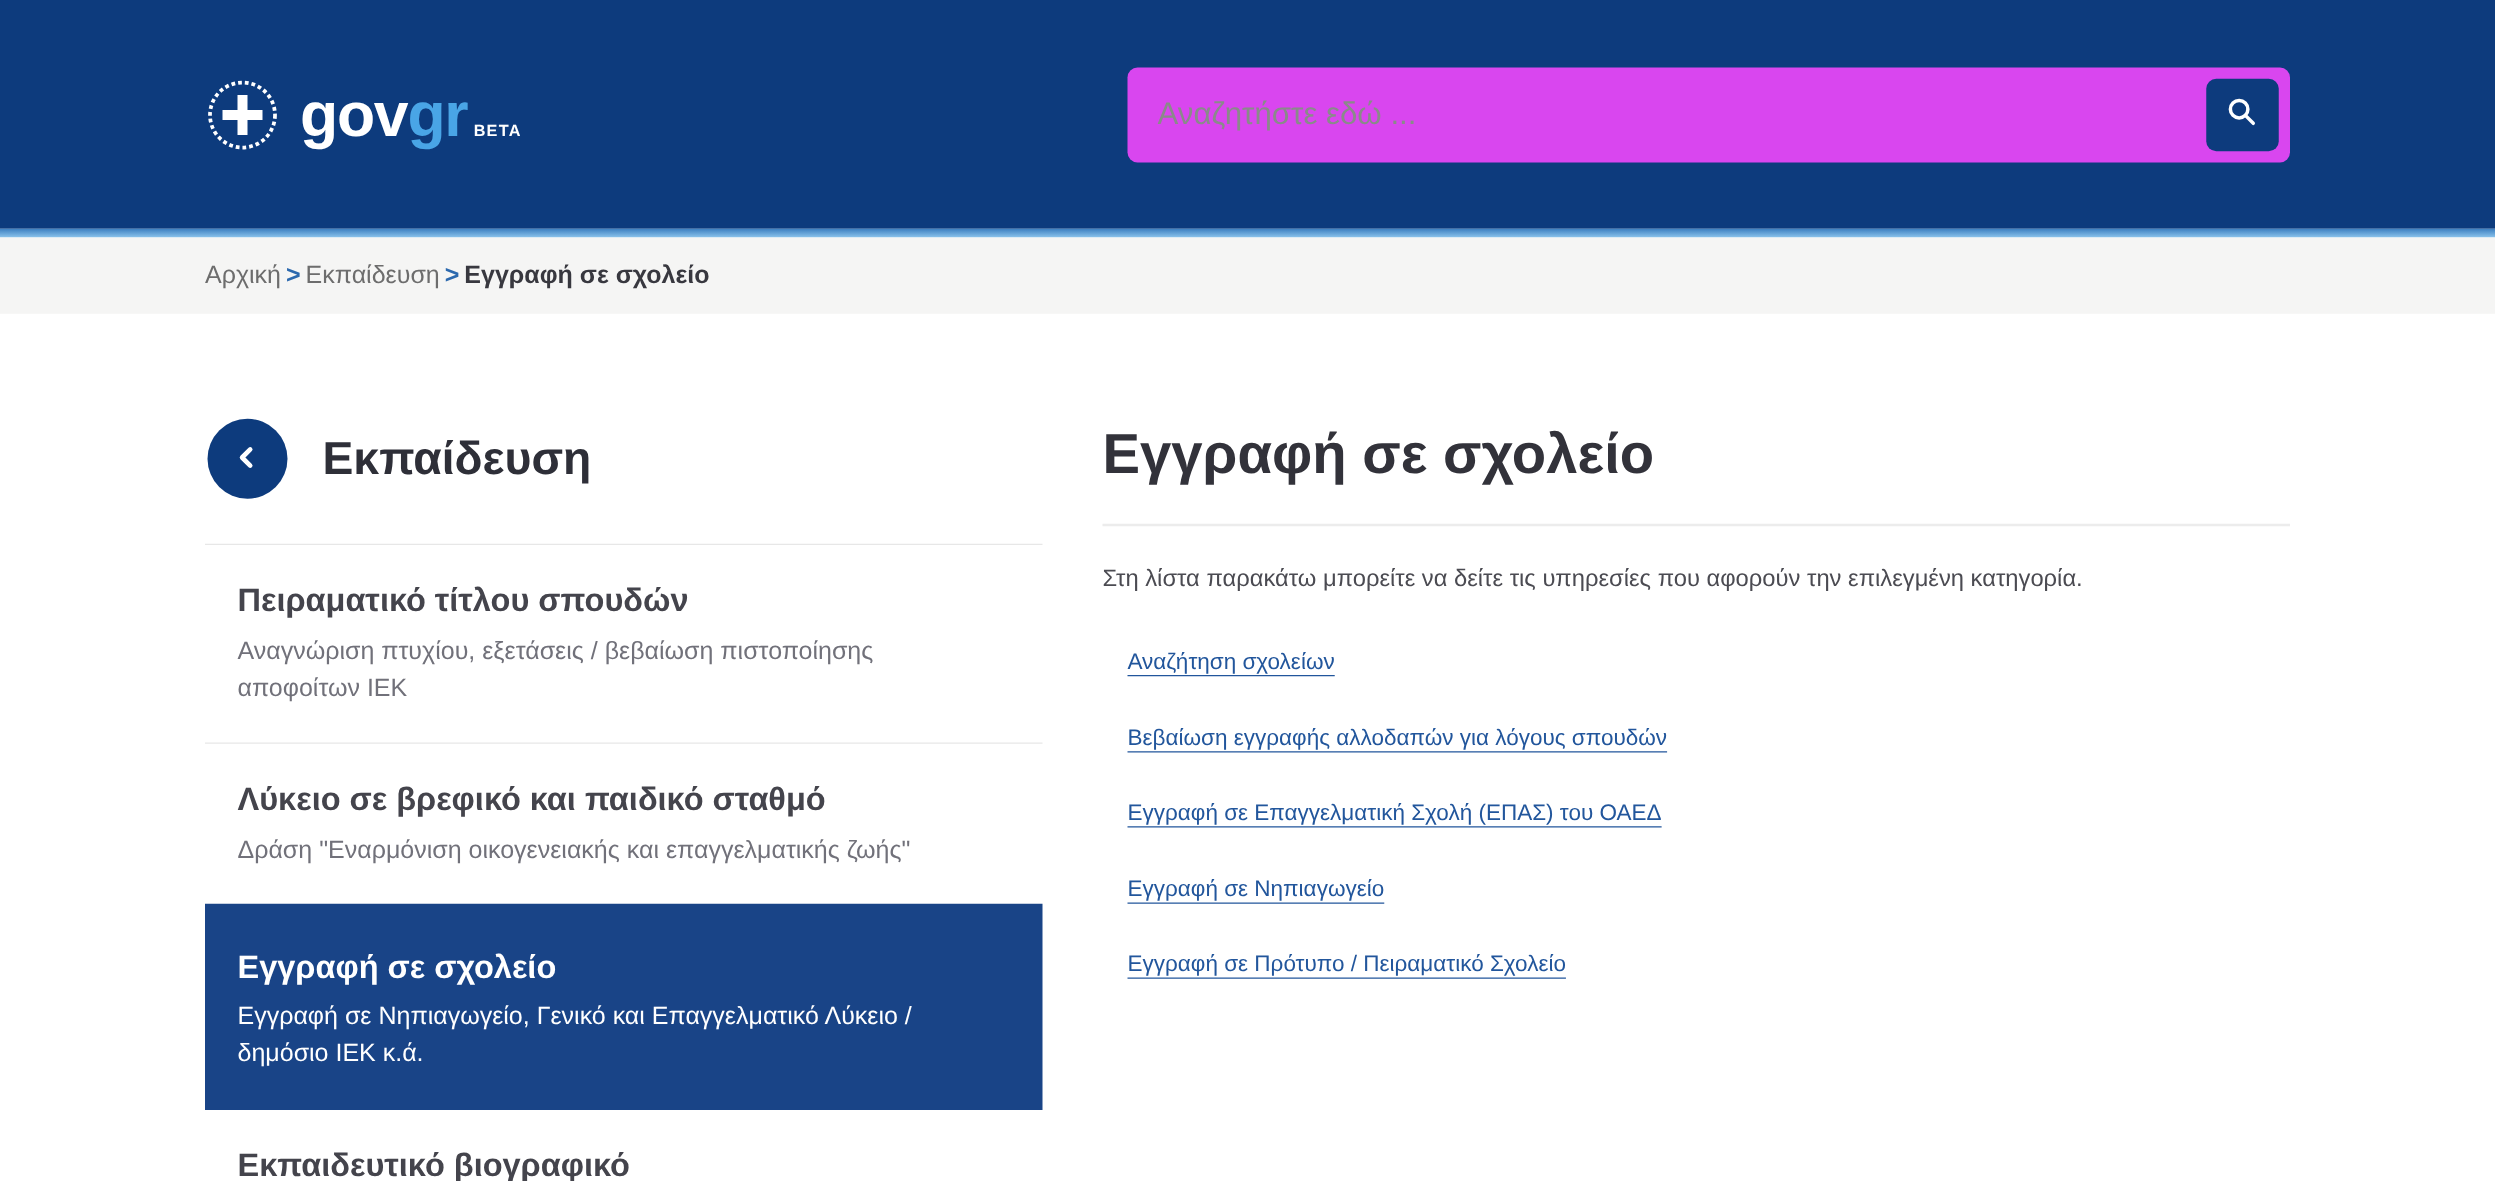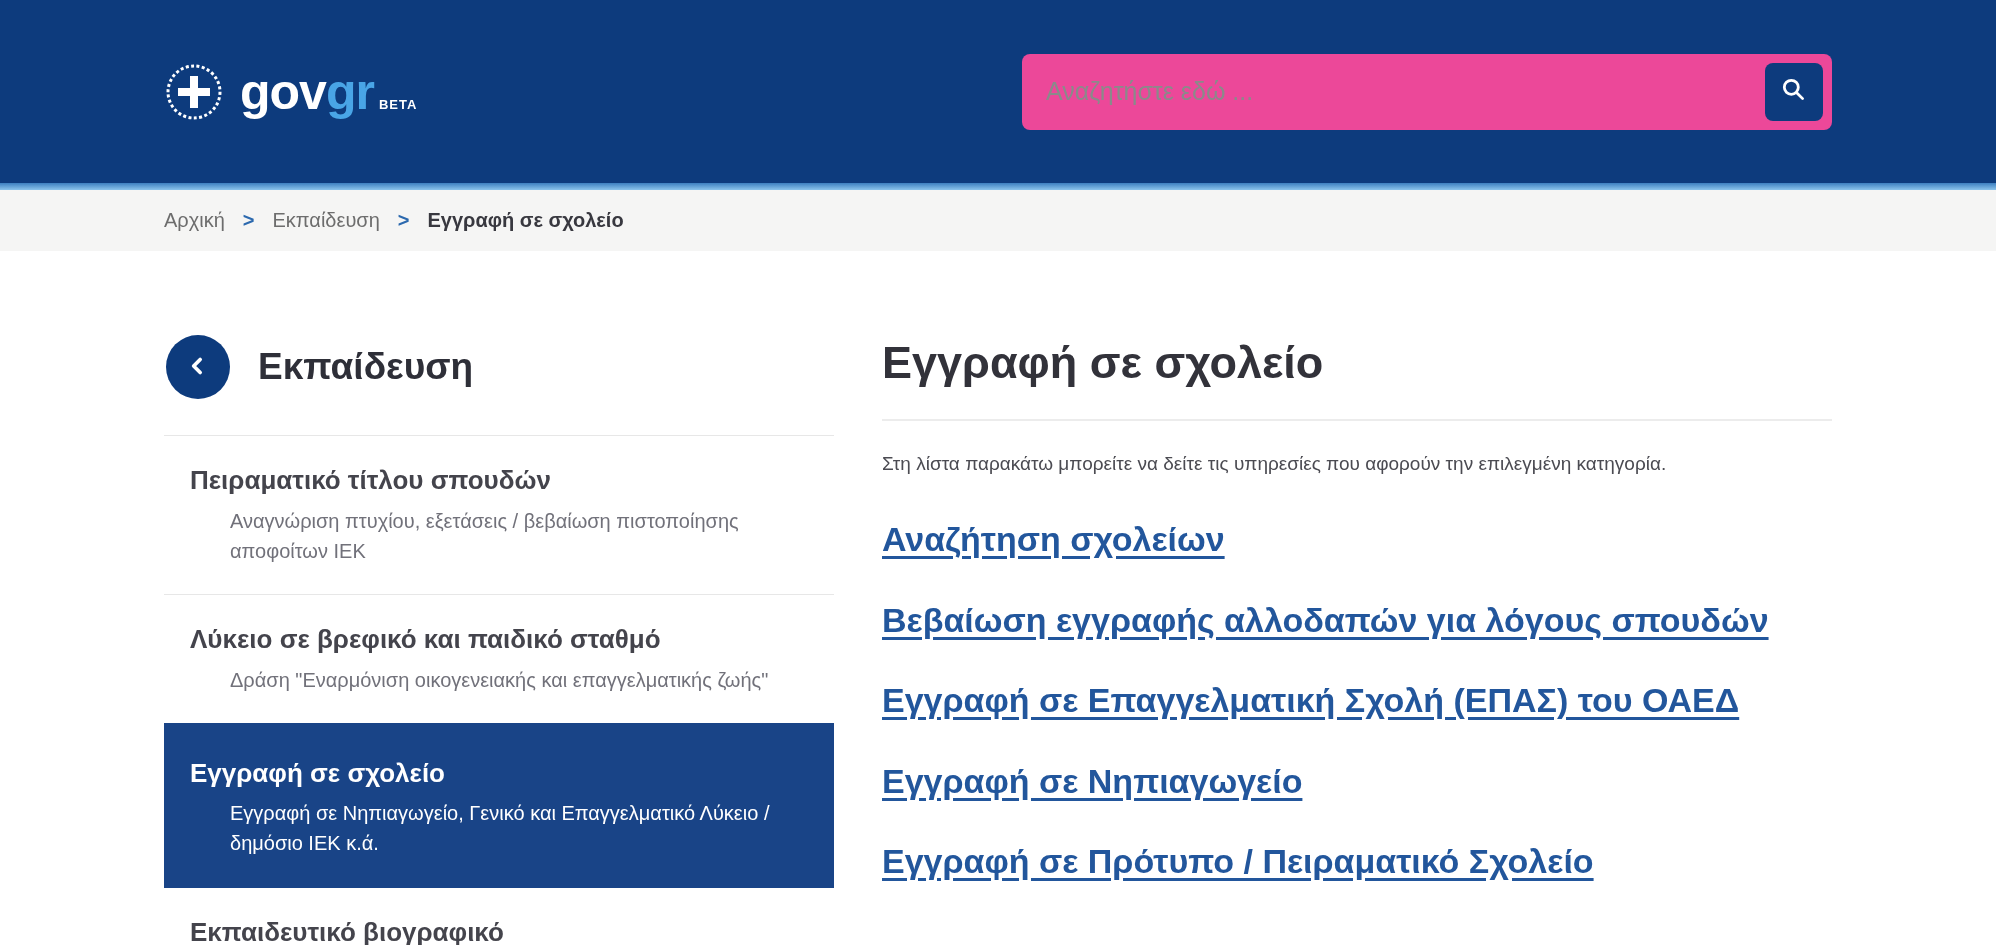--- a/index.html
+++ b/index.html
@@ -13,61 +13,61 @@
   .container{width:1668px;margin:0 auto;}
 
   
   .header{background:var(--navy);height:183px;}
   .header-inner{display:flex;align-items:center;justify-content:space-between;height:100%;}
   .logo{display:flex;align-items:center;gap:16px;cursor:pointer;}
   .emblem{width:60px;height:60px;flex:0 0 auto;}
   .logo-text{font-weight:bold;font-size:50px;color:#ffffff;letter-spacing:-1px;line-height:1;}
   .logo-text .gr{color:var(--logo-gr);}
   .logo-text .beta{font-size:13px;letter-spacing:1px;color:#ffffff;font-weight:bold;margin-left:5px;}
-  .search{position:relative;width:810px;height:76px;background:#ec4899;border-radius:8px;
+  .search{position:relative;width:930px;height:76px;background:#d946ef;border-radius:8px;
     display:flex;align-items:flex-end;}
   .search input{flex:1;height:100%;border:none;outline:none;background:transparent;
     font-family:"Liberation Sans",sans-serif;font-size:25px;color:#3c3c3c;padding:0 90px 0 24px;border-radius:8px;}
   .search input::placeholder{color:#8a8a8a;}
   .search-btn{position:absolute;right:9px;top:9px;width:58px;height:58px;background:var(--navy);
     border:none;border-radius:8px;cursor:pointer;display:flex;align-items:center;justify-content:center;}
 
   
   .accent-stripe{height:7px;background:linear-gradient(to bottom,#3c7fc0,#8cc4ec);}
   .breadcrumb-bar{background:var(--bar-bg);height:61px;display:flex;align-items:center;}
-  .breadcrumb{font-size:20px;color:#6d6d6d;display:flex;gap:18px;}
+  .breadcrumb{font-size:20px;color:#6d6d6d;display:flex;gap:4px;}
   .breadcrumb a{color:#6d6d6d;text-decoration:none;cursor:pointer;}
   .breadcrumb .sep{color:#2c69ae;font-weight:bold;}
   .breadcrumb .current{color:#38383f;font-weight:bold;}
 
   
   .columns{display:flex;padding-top:84px;gap:48px;align-items:flex-start;}
   .sidebar{width:670px;flex:0 0 auto;}
   .content{flex:1;min-width:0;}
 
   
   .sidebar-head{display:flex;align-items:center;gap:28px;padding-left:2px;margin-bottom:36px;}
   .back-btn{width:64px;height:64px;border-radius:50%;background:var(--navy);border:none;cursor:pointer;
     display:flex;align-items:center;justify-content:center;flex:0 0 auto;}
   .sidebar-title{font-size:37px;font-weight:bold;color:#2e2f38;}
   .side-divider{border:none;border-top:1px solid var(--divider);}
   .side-item{padding:28px 20px 28px 26px;cursor:pointer;}
   .side-item .t{font-size:26px;font-weight:bold;color:#44444c;line-height:1.3;}
-  .side-item .s{font-size:20px;color:#71717a;line-height:1.5;margin-top:8px;max-width:560px;margin-left:40px;}
+  .side-item .s{font-size:20px;color:#71717a;line-height:1.5;margin-top:8px;max-width:560px;}
   .side-item.active{background:var(--active-bg);padding:34px 28px 30px 26px;}
   .side-item.active .t{color:#ffffff;}
   .side-item.active .s{color:#ffffff;}
 
   
   .page-title{font-size:45px;font-weight:bold;color:#32323a;margin-top:2px;}
   .content-divider{border:none;border-top:2px solid #ececec;margin:30px 0 28px 0;}
   .intro{font-size:19px;color:#4b4b52;line-height:1.55;max-width:960px;margin-bottom:40px;}
   .service-links{display:flex;flex-direction:column;align-items:flex-start;}
-  .service-links a{font-size:34px;font-weight:bold;color:var(--link-blue);text-decoration:underline;
-    text-underline-offset:5px;margin-bottom:38px;cursor:pointer;line-height:1.25;}
+  .service-links a{font-size:18px;font-weight:normal;color:var(--link-blue);text-decoration:underline;
+    text-underline-offset:5px;margin-bottom:38px;cursor:pointer;line-height:1.25;margin-left:20px;}
 </style>
 </head>
 <body>
 
 <header class="header">
   <div class="container header-inner">
     <div class="logo">
       <span class="emblem">
         <svg viewBox="0 0 60 60" width="60" height="60">
           <circle cx="30" cy="30" r="26" fill="none" stroke="#ffffff" stroke-width="3" stroke-dasharray="3 2.4"></circle>

